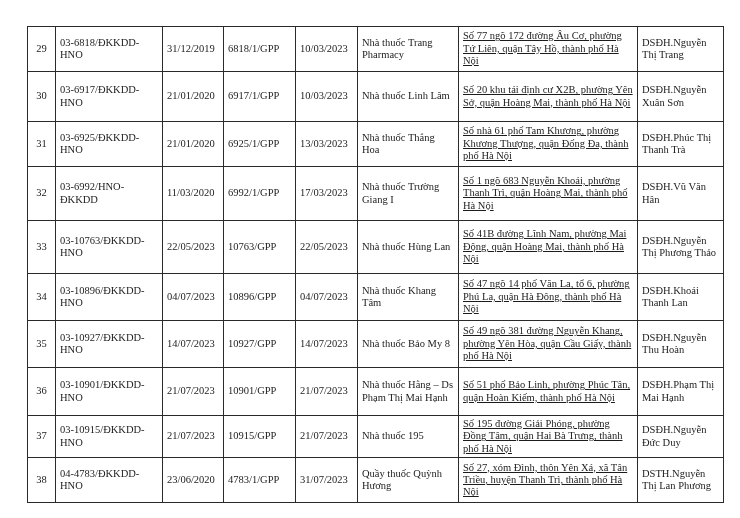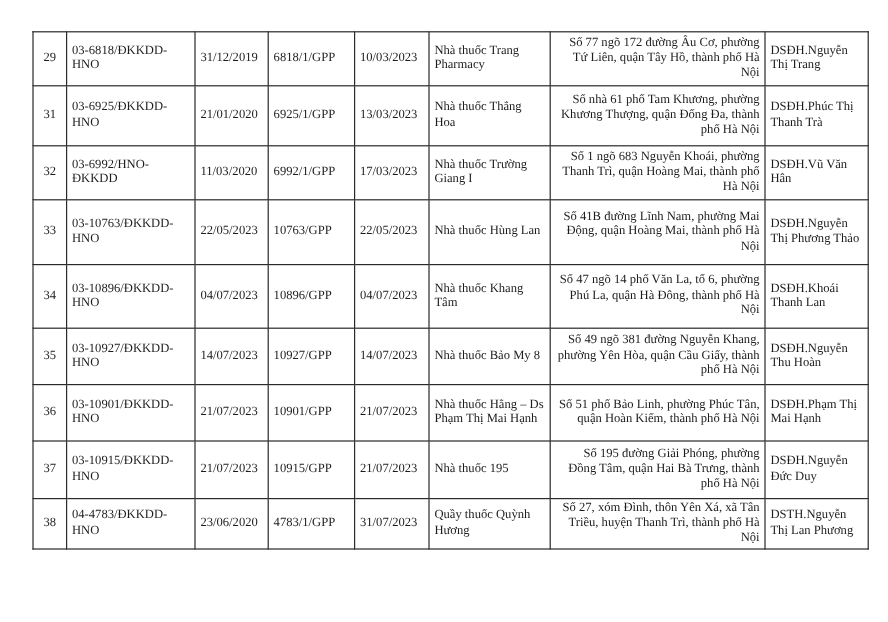--- a/index.html
+++ b/index.html
@@ -36,21 +36,21 @@
     vertical-align: middle;
     overflow: hidden;
     word-wrap: break-word;
   }
   .c-no     { text-align: center; }
   .c-code   { text-align: left; }
   .c-date   { text-align: left; padding-left: 5px; }
   .c-gpp    { text-align: left; padding-left: 5px; }
   .c-date2  { text-align: left; padding-left: 5px; }
   .c-name   { text-align: left; }
-  .c-addr   { text-align: right; }
+  .c-addr   { text-align: left; text-decoration: underline; }
   .c-person { text-align: left; }
 
   
   tbody tr:nth-child(1)  td { height: 40px; }
   tbody tr:nth-child(2)  td { height: 45px; }
   tbody tr:nth-child(3)  td { height: 40px; }
   tbody tr:nth-child(4)  td { height: 49px; }
   tbody tr:nth-child(5)  td { height: 48px; }
   tbody tr:nth-child(6)  td { height: 42px; }
   tbody tr:nth-child(7)  td { height: 42px; }
@@ -76,20 +76,30 @@
     <tbody>
         <tr>
     <td class="c-no">29</td>
     <td class="c-code">03-6818/ĐKKDD-HNO</td>
     <td class="c-date">31/12/2019</td>
     <td class="c-gpp">6818/1/GPP</td>
     <td class="c-date2">10/03/2023</td>
     <td class="c-name">Nhà thuốc Trang Pharmacy</td>
     <td class="c-addr">Số 77 ngõ 172 đường Âu Cơ, phường Tứ Liên, quận Tây Hồ, thành phố Hà Nội</td>
     <td class="c-person">DSĐH.Nguyễn Thị Trang</td>
+  </tr>
+        <tr>
+    <td class="c-no">30</td>
+    <td class="c-code">03-6917/ĐKKDD-HNO</td>
+    <td class="c-date">21/01/2020</td>
+    <td class="c-gpp">6917/1/GPP</td>
+    <td class="c-date2">10/03/2023</td>
+    <td class="c-name">Nhà thuốc Linh Lâm</td>
+    <td class="c-addr">Số 20 khu tái định cư X2B, phường Yên Sở, quận Hoàng Mai, thành phố Hà Nội</td>
+    <td class="c-person">DSĐH.Nguyễn Xuân Sơn</td>
   </tr>
         <tr>
     <td class="c-no">31</td>
     <td class="c-code">03-6925/ĐKKDD-HNO</td>
     <td class="c-date">21/01/2020</td>
     <td class="c-gpp">6925/1/GPP</td>
     <td class="c-date2">13/03/2023</td>
     <td class="c-name">Nhà thuốc Thắng Hoa</td>
     <td class="c-addr">Số nhà 61 phố Tam Khương, phường Khương Thượng, quận Đống Đa, thành phố Hà Nội</td>
     <td class="c-person">DSĐH.Phúc Thị Thanh Trà</td>

